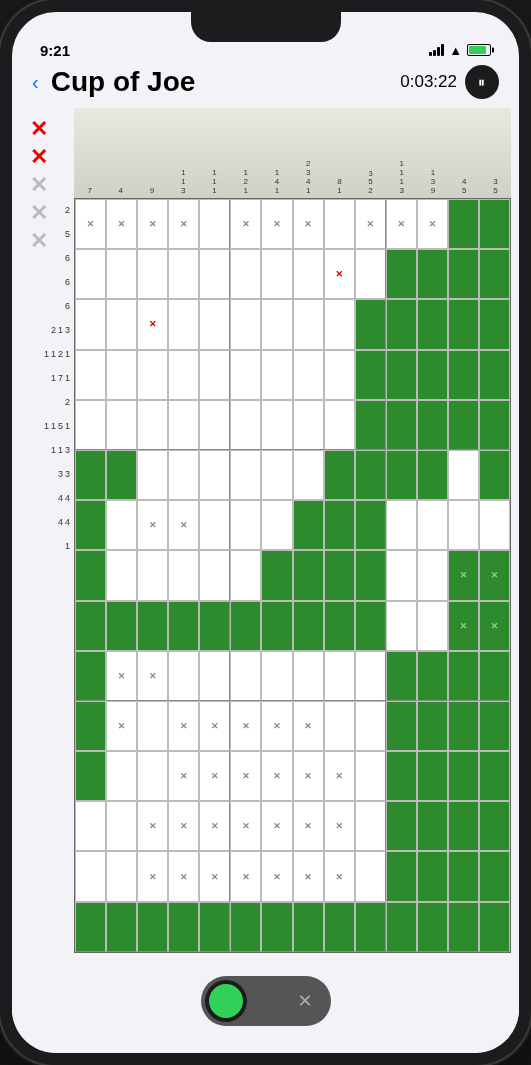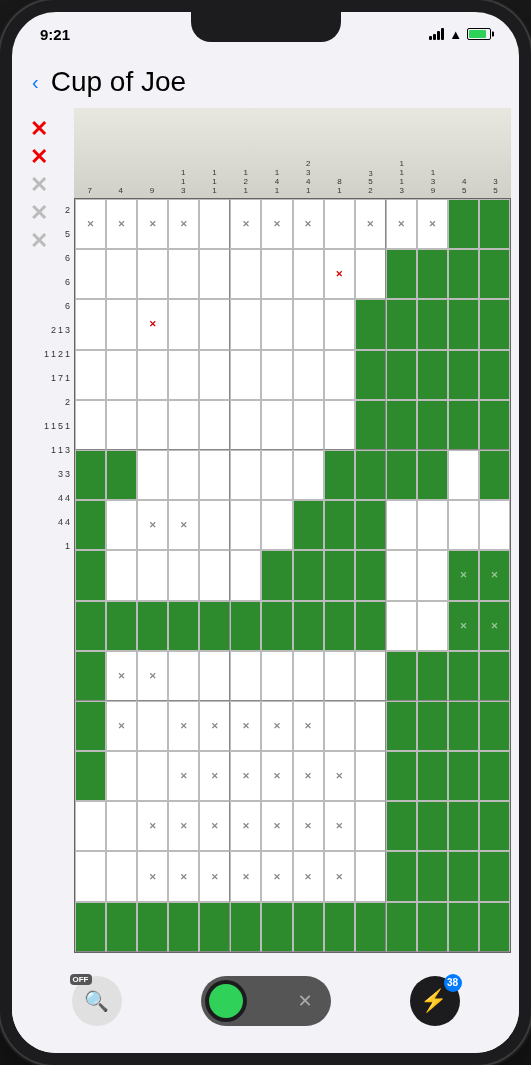--- a/index.html
+++ b/index.html
@@ -41,21 +41,21 @@
       transform: translateX(-50%);
       width: 150px;
       height: 30px;
       background: #1c1c1e;
       border-radius: 0 0 20px 20px;
       z-index: 10;
     }
 
     .status-bar {
       position: absolute;
-      top: 0;
+      top: 16px;
       left: 0;
       right: 0;
       height: 44px;
       display: flex;
       align-items: center;
       justify-content: space-between;
       padding: 0 28px;
       z-index: 5;
     }
 
@@ -141,21 +141,21 @@
     }
 
     .back-chevron {
       font-size: 20px;
       color: #007aff;
       line-height: 1;
     }
 
     .nav-title {
       font-size: 28px;
-      font-weight: 400;
+      font-weight: 700;
       color: #000;
       margin-left: 12px;
       flex: 1;
     }
 
     .timer-area {
       display: flex;
       align-items: center;
       gap: 8px;
     }
@@ -341,20 +341,26 @@
           <div class="battery-fill"></div>
         </div>
       </div>
     </div>
 
     <div class="nav-bar">
       <div class="back-btn">
         <span class="back-chevron">‹</span>
       </div>
       <span class="nav-title">Cup of Joe</span>
+      <div class="timer-area">
+        <span class="timer-text">0:03:22</span>
+        <div class="pause-btn">
+          <span class="pause-icon">⏸</span>
+        </div>
+      </div>
     </div>
 
     <div class="game-area">
 
       <div class="lives-area">
         <span class="life-x red">✕</span>
         <span class="life-x red">✕</span>
         <span class="life-x gray">✕</span>
         <span class="life-x gray">✕</span>
         <span class="life-x gray">✕</span>
@@ -713,31 +719,23 @@
             <div style="flex: 1 1 0%; border-width: 0.5px 1px 1px 0.5px; border-style: solid; border-color: rgb(187, 187, 187) rgb(136, 136, 136) rgb(136, 136, 136) rgb(187, 187, 187); border-image: initial; display: flex; align-items: center; justify-content: center; font-size: 9px; font-weight: 700; cursor: pointer; background: rgb(45, 138, 45);"></div>
             <div style="flex: 1 1 0%; border-width: 0.5px 0.5px 1px; border-style: solid; border-color: rgb(187, 187, 187) rgb(187, 187, 187) rgb(136, 136, 136); border-image: initial; display: flex; align-items: center; justify-content: center; font-size: 9px; font-weight: 700; cursor: pointer; background: rgb(45, 138, 45);"></div>
             <div style="flex: 1 1 0%; border-width: 0.5px 0.5px 1px; border-style: solid; border-color: rgb(187, 187, 187) rgb(187, 187, 187) rgb(136, 136, 136); border-image: initial; display: flex; align-items: center; justify-content: center; font-size: 9px; font-weight: 700; cursor: pointer; background: rgb(45, 138, 45);"></div>
             <div style="flex: 1 1 0%; border-width: 0.5px 0.5px 1px; border-style: solid; border-color: rgb(187, 187, 187) rgb(187, 187, 187) rgb(136, 136, 136); border-image: initial; display: flex; align-items: center; justify-content: center; font-size: 9px; font-weight: 700; cursor: pointer; background: rgb(45, 138, 45);"></div>
             <div style="flex: 1 1 0%; border-width: 0.5px 0.5px 1px; border-style: solid; border-color: rgb(187, 187, 187) rgb(187, 187, 187) rgb(136, 136, 136); border-image: initial; display: flex; align-items: center; justify-content: center; font-size: 9px; font-weight: 700; cursor: pointer; background: rgb(45, 138, 45);"></div>
           </div>
         </div>
     </div>
 
     <div class="bottom-toolbar">
-      <div class="tool-btn">
-        <div class="off-badge">OFF</div>
-        <span class="magnify-icon">🔍</span>
-      </div>
 
       <div class="toggle-switch">
         <div class="toggle-knob">
           <div class="toggle-knob-green"></div>
         </div>
         <span class="toggle-x-label">✕</span>
       </div>
 
-      <div class="tool-btn lightning-btn">
-        <div class="tool-badge">38</div>
-        <span class="lightning-icon">⚡</span>
-      </div>
     </div>
   </div>
 </div>
 
 </body></html>

